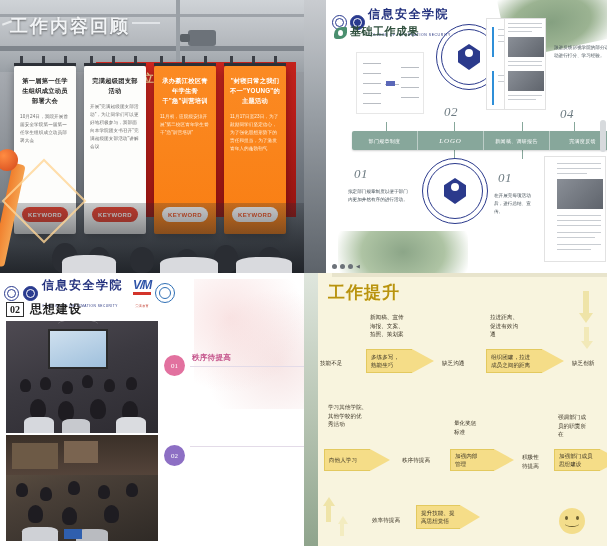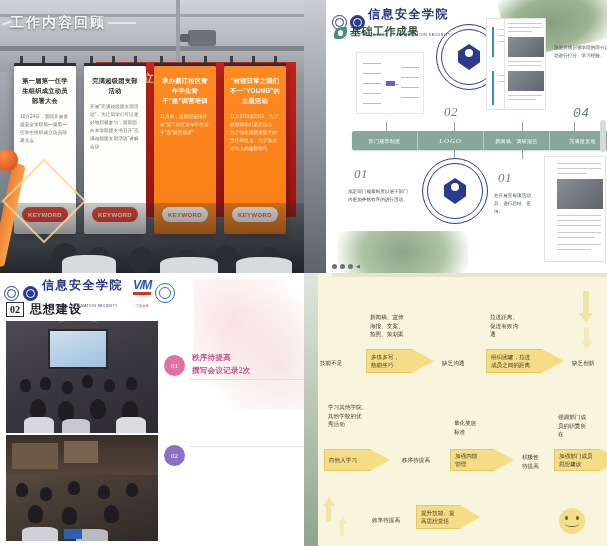--- a/index.html
+++ b/index.html
@@ -14,21 +14,21 @@
   .p1 .ceiling { position:absolute; left:0; top:0; width:100%; height:72px;
         background:linear-gradient(180deg,#cfd3d7,#b4b8bd 60%,#9aa0a6); }
   .p1 .beam { position:absolute; background:#8b9097; }
   .p1 .beam.b1 { left:0; top:14px; width:100%; height:3px; background:#9ea3a9; }
   .p1 .beam.b2 { left:0; top:46px; width:100%; height:5px; background:#7f858c; }
   .p1 .beam.v1 { left:58%; top:0; width:4px; height:72px; background:#9aa0a6; }
   .p1 .proj { position:absolute; left:62%; top:30px; width:28px; height:16px;
         background:#6c7279; border-radius:3px; }
   .p1 .proj:after{ content:""; position:absolute; left:-8px; top:4px; width:10px;height:8px;
         background:#5b6167; border-radius:2px;}
-  .p1 .title { position:absolute; left:10px; top:14px; font-size:14px; font-weight:bold;
+  .p1 .title { position:absolute; left:10px; top:14px; font-size:18px; font-weight:bold;
         color:#f2f4f6; letter-spacing:2px; text-shadow:0 1px 2px rgba(0,0,0,.5);
         white-space:nowrap; }
   .p1 .title:before{ content:""; position:absolute; left:-8px; top:8px; width:10px; height:2px;
         background:#e7eaec; transform:rotate(-20deg); }
   .p1 .title:after{ content:""; position:absolute; right:-30px; top:8px; width:28px; height:2px;
         background:rgba(235,238,240,.75); }
   .p1 .redwall { position:absolute; left:96px; top:62px; width:200px; height:155px;
         background:linear-gradient(160deg,#d42a22,#b81d18 55%,#961411); }
   .p1 .redwall .rtxt{ position:absolute; left:8px; top:8px; width:180px; color:#ffe9a8;
         font-size:11px; font-weight:bold; line-height:16px; letter-spacing:1px;
@@ -345,21 +345,21 @@
         <div class="line" style="left:3px;top:12px;width:24px"></div>
         <div class="img" style="left:3px;top:18px;width:36px;height:20px;"></div>
         <div class="line" style="left:3px;top:42px;width:34px"></div>
         <div class="line" style="left:3px;top:46px;width:34px"></div>
         <div class="img" style="left:3px;top:52px;width:36px;height:20px;"></div>
         <div class="line" style="left:3px;top:76px;width:34px"></div>
         <div class="line" style="left:3px;top:80px;width:28px"></div>
       </div>
 
       <div class="cap" style="left:228px;top:44px;width:56px;">跟进反馈影视学院的部分话动进行打分、学习经验。</div>
-      <div class="num" style="left:247px;top:106px;font-family:Liberation Mono, monospace;">04</div>
+      <div class="num" style="left:234px;top:106px;">04</div>
 
       <div class="tick" style="left:60px;top:122px;height:9px;"></div>
       <div class="tick" style="left:128px;top:122px;height:9px;"></div>
       <div class="tick" style="left:196px;top:122px;height:9px;"></div>
       <div class="tick" style="left:248px;top:122px;height:9px;"></div>
       <div class="tick" style="left:128px;top:150px;height:9px;"></div>
       <div class="tick" style="left:196px;top:150px;height:9px;"></div>
 
       <div class="band">
         <div>部门规章制度</div>
@@ -456,35 +456,35 @@
       <div class="pdot" style="left:98px;top:70px;width:15px;height:18px;"></div>
       <div class="pbody" style="left:16px;bottom:0;width:36px;height:14px;background:#cfd1d6;"></div>
       <div class="pbody" style="left:70px;bottom:0;width:32px;height:12px;background:#b9bbc0;"></div>
       <div style="position:absolute;left:58px;bottom:2px;width:18px;height:10px;background:#2f5fae;"></div>
     </div>
 
     <div class="item" style="top:78px;">
       <div class="circ" style="background:#e2719f;">01</div>
       <div class="txt" style="color:#c4528a;">
         <div>秩序待提高</div>
-        <div>撰写会议记录2次</div>
       </div>
       <div class="rule"></div>
     </div>
 
     <div class="item" style="top:168px;">
       <div class="circ" style="background:#8d6fc4;">02</div>
       <div class="rule" style="bottom:-6px;"></div>
     </div>
   </div>
 
   <div class="p4">
     <div class="edgeL"></div>
     <div class="board">
       <div class="topcap"></div>
+      <div class="ftitle">工作提升</div>
 
       <div class="node" style="left:2px;top:86px;">技能不足</div>
       <div class="node" style="left:52px;top:40px;">新闻稿、宣传
 海报、文案、
 拍照、策划案</div>
       <div class="arrow" style="left:48px;top:76px;width:68px;height:24px;">
         <div class="body" style="width:46px;">
           <span class="lab">多练多写，
 熟能生巧</span>
         </div>

